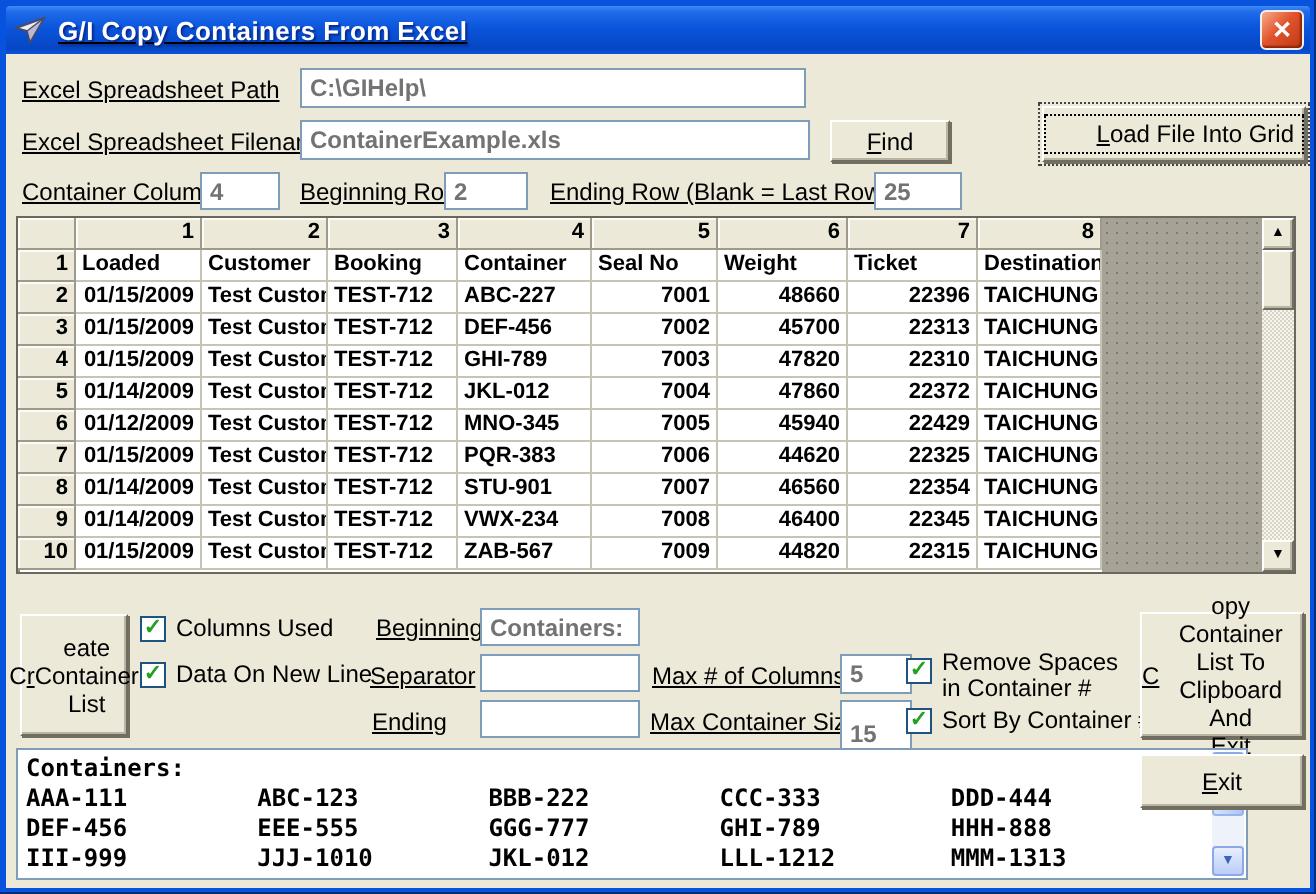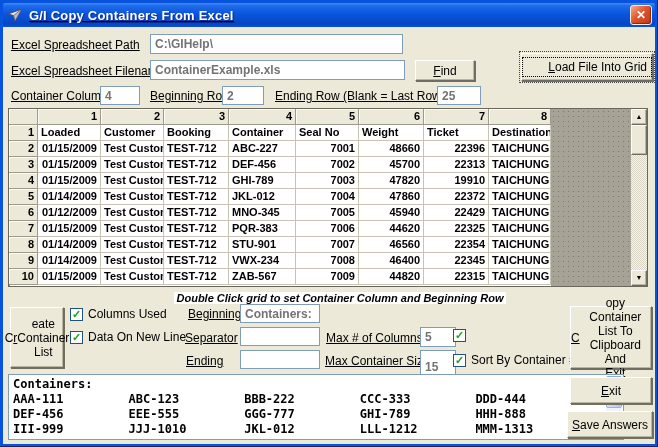--- a/index.html
+++ b/index.html
@@ -240,21 +240,21 @@
           <div class="gc d al">
             <span>GHI-789</span>
           </div>
           <div class="gc d ar">
             <span>7003</span>
           </div>
           <div class="gc d ar">
             <span>47820</span>
           </div>
           <div class="gc d ar">
-            <span>19910</span>
+            <span>22310</span>
           </div>
           <div class="gc d al">
             <span>TAICHUNG</span>
           </div>
           <div class="gc h ar">
             <span>5</span>
           </div>
           <div class="gc d ar">
             <span>01/14/2009</span>
           </div>
@@ -416,23 +416,20 @@
           </div>
         </div>
       <div class="grid-filler"></div>
       <div class="cl-scroll">
         <div class="cl-btn up">▲</div>
         <div class="cl-thumb"></div>
         <div class="cl-btn down">▼</div>
       </div>
     </div>
 
-    <div class="hint">
-      <span>Double Click grid to set Container Column and Beginning Row</span>
-    </div>
 
     <button class="btn multi" style="left:7px;top:280px;width:54px;height:61px;">C<u>r</u>eate<br>Container<br>List</button>
 
     <div class="checkrow" style="left:67px;top:281px;">
       <span class="cb-box">✓</span>
         <span class="cb-label">Columns Used</span>
     </div>
     <div class="checkrow" style="left:67px;top:304px;">
       <span class="cb-box">✓</span>
         <span class="cb-label">Data On New Line</span>
@@ -445,20 +442,22 @@
     <span class="lbl" style="left:183px;top:327px;">Ending</span>
     <input class="field" style="left: 237px; top: 323px; width: 80px; height: 19px;" value="">
 
     <span class="lbl" style="left:323px;top:304px;">Max # of Columns</span>
     <input class="field" style="left: 417px; top: 300px; width: 36px; height: 20px;" value="5">
     <span class="lbl" style="left:322px;top:327px;">Max Container Size</span>
     <input class="field" style="left: 417px; top: 323px; width: 36px; height: 34px;" value="15">
 
     <div class="checkrow" style="left:450px;top:298px;">
       <span class="cb-box" style="margin-top:4px;">✓</span>
+        <span class="cb-label">Remove Spaces
+in Container #</span>
     </div>
     <div class="checkrow" style="left:450px;top:327px;">
       <span class="cb-box">✓</span>
         <span class="cb-label">Sort By Container #</span>
     </div>
 
     <button class="btn multi" style="left:567px;top:279px;width:82px;height:63px;"><u>C</u>opy Container<br>List To<br>Clipboard And<br>Exit</button>
 
     <div class="output">
       <pre id="out">Containers:
@@ -466,15 +465,14 @@
 DEF-456         EEE-555         GGG-777         GHI-789         HHH-888
 III-999         JJJ-1010        JKL-012         LLL-1212        MMM-1313</pre>
       <div class="xp-scroll">
         <div class="xp-btn up">▲</div>
         <div class="xp-thumb"></div>
         <div class="xp-btn down">▼</div>
       </div>
     </div>
 
     <button class="btn" style="left:567px;top:350px;width:82px;height:27px;"><u>E</u>xit</button>
-    <button class="btn" style="left:564px;top:384px;width:86px;height:27px;"><u>S</u>ave Answers</button>
   </div>
 </div>
 
 </body></html>

